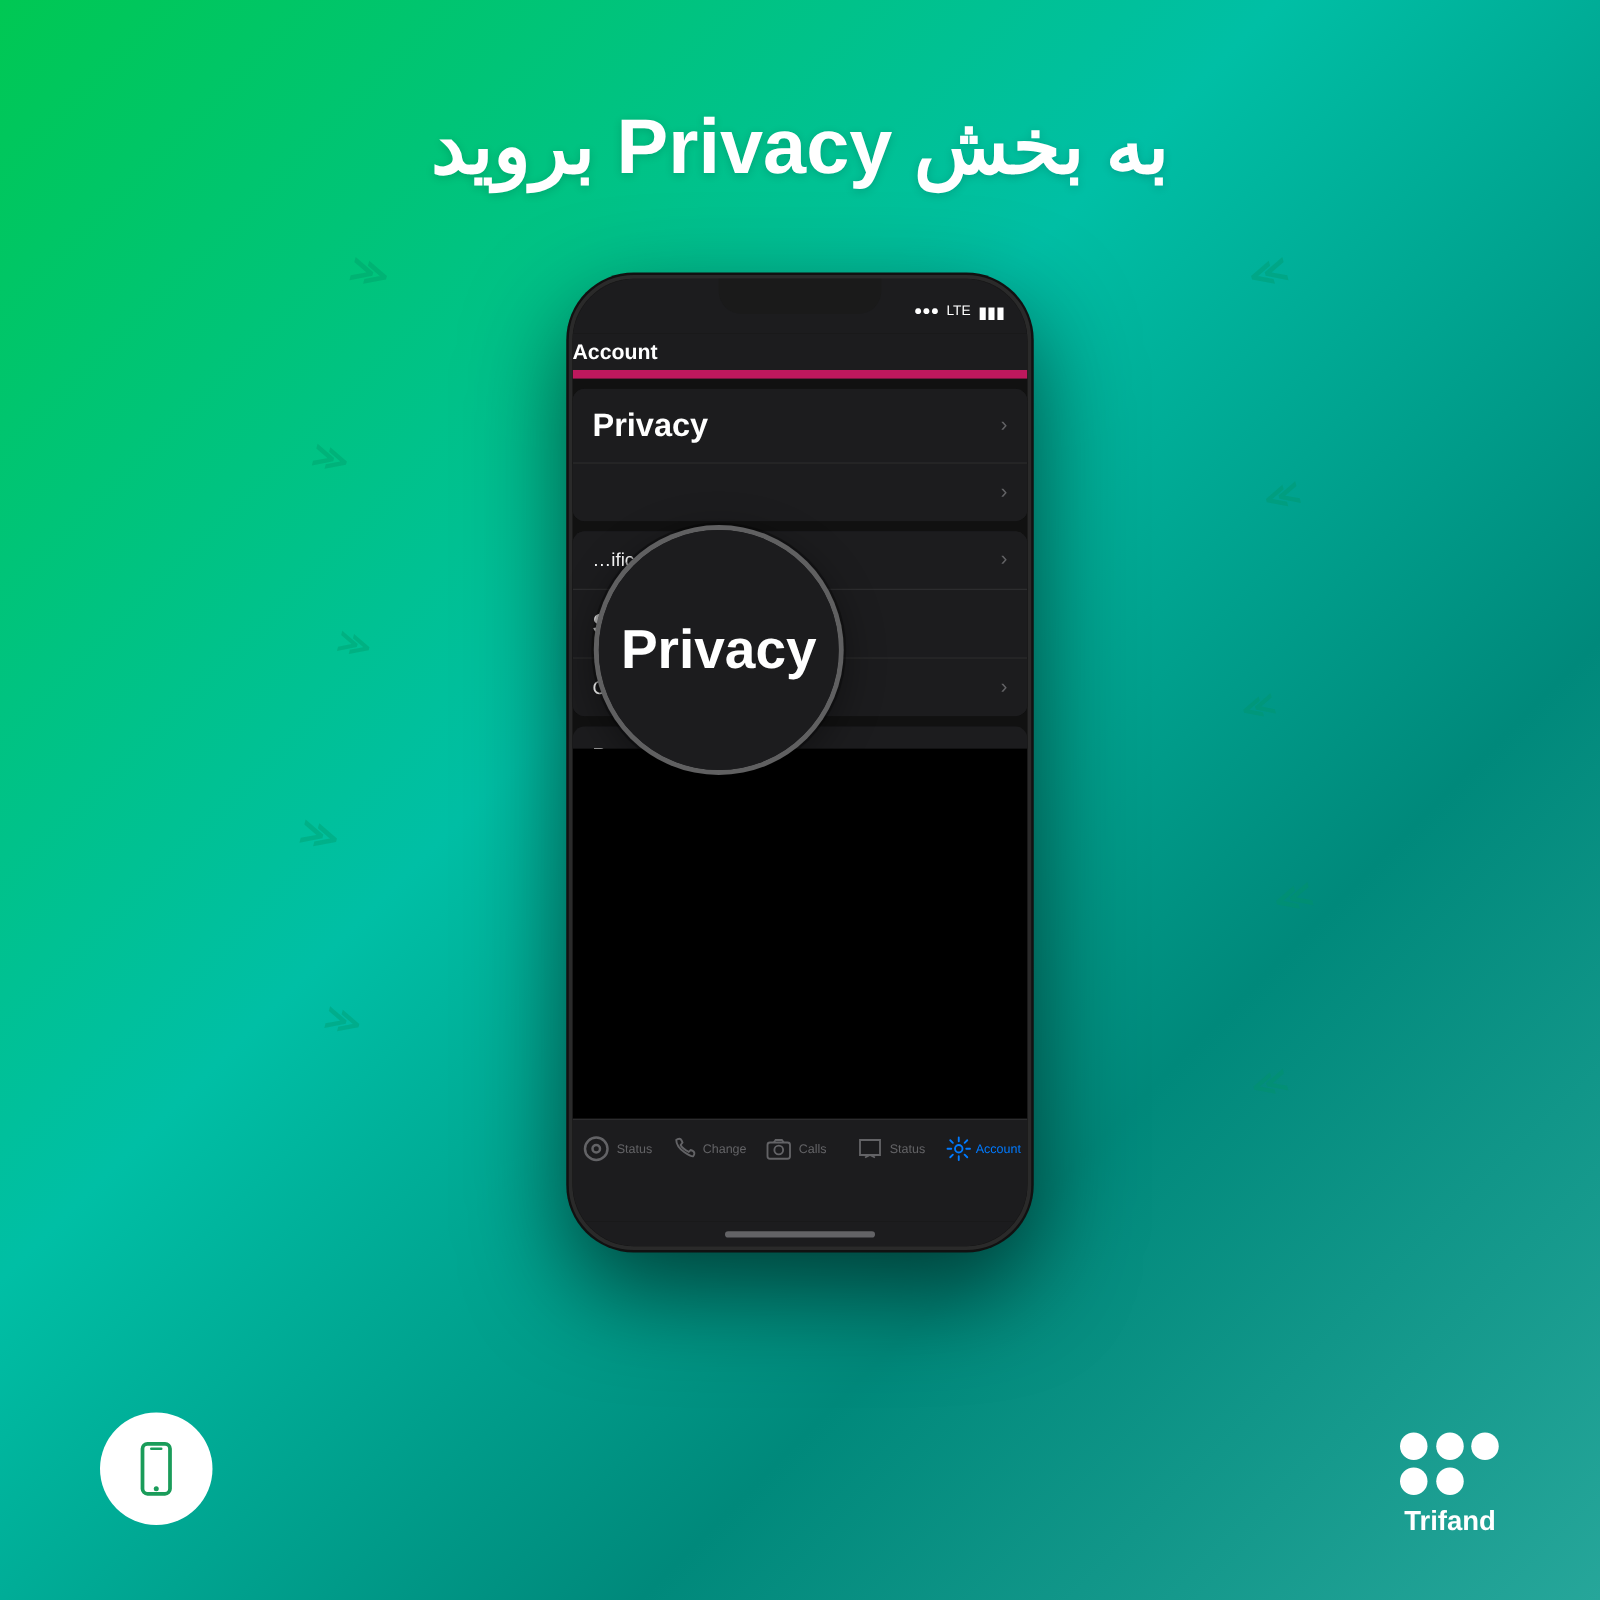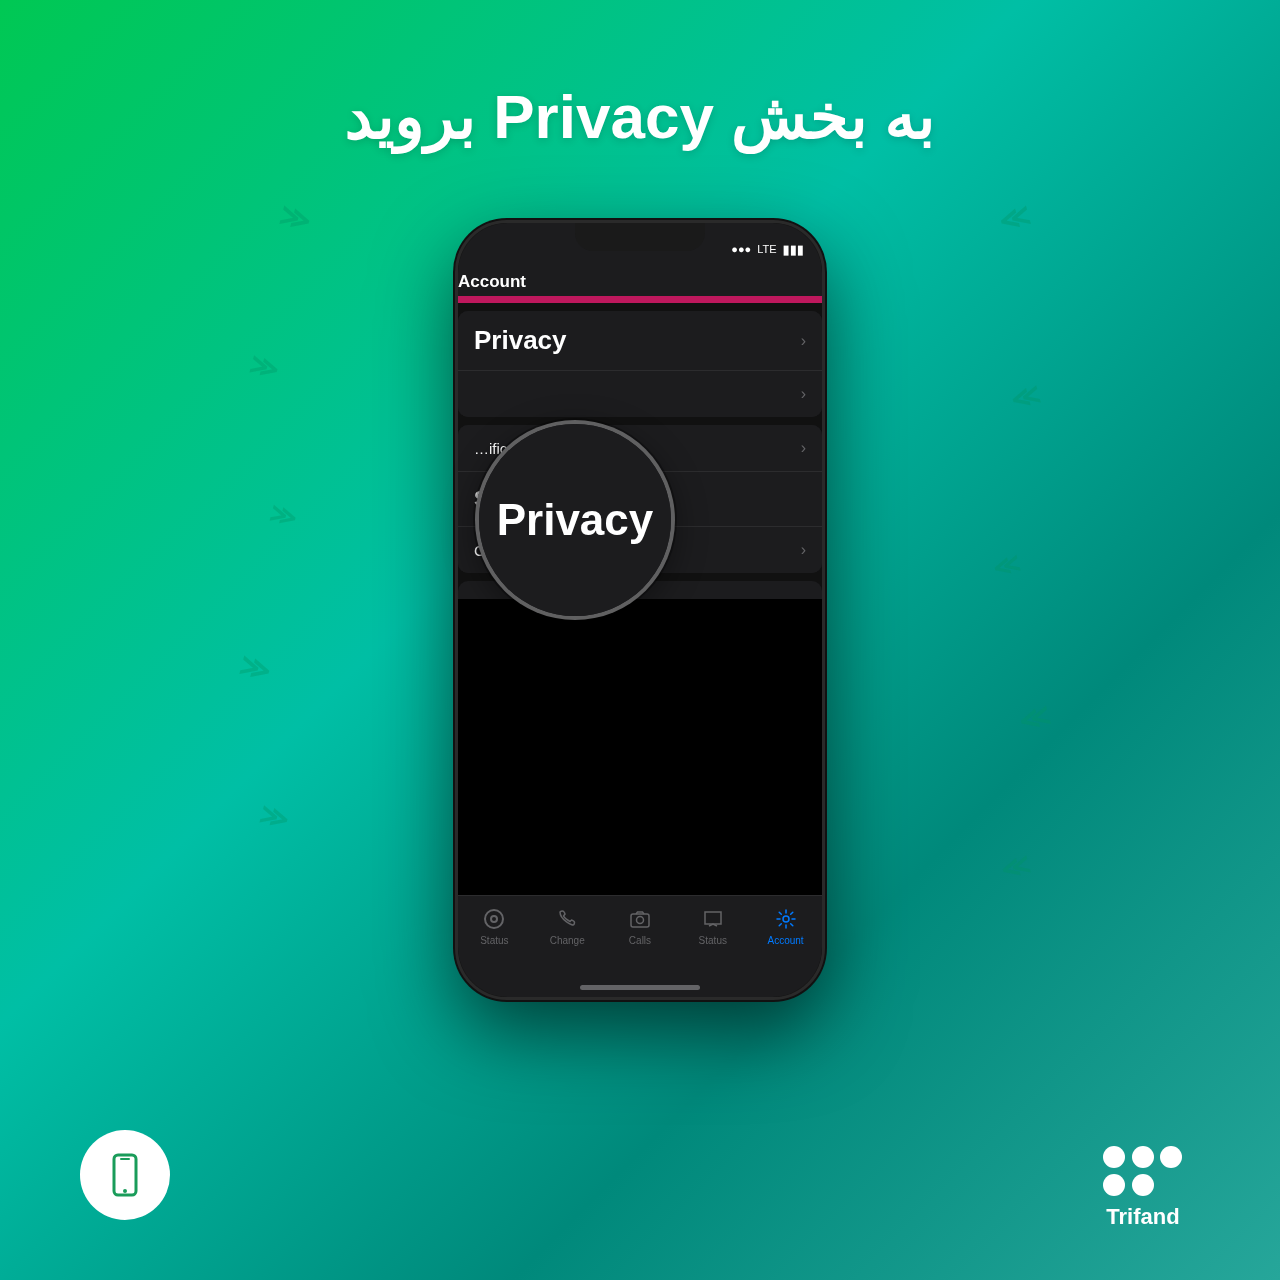--- a/index.html
+++ b/index.html
@@ -230,21 +230,21 @@
       border-top: 1px solid #2c2c2e;
       display: flex;
       align-items: flex-start;
       justify-content: space-around;
       padding: 10px 0 0;
       flex-shrink: 0;
     }
 
     .tab-item {
       display: flex;
-      flex-direction: column;
+      flex-direction: row;
       align-items: center;
       gap: 3px;
       width: 60px;
     }
 
     .tab-icon {
       width: 26px;
       height: 26px;
       display: flex;
       align-items: center;
@@ -326,21 +326,21 @@
       border-radius: 50%;
       background: white;
       display: flex;
       align-items: center;
       justify-content: center;
     }
 
     .bottom-right-logo {
       position: absolute;
       bottom: 50px;
-      right: 97px;
+      right: 80px;
       display: flex;
       flex-direction: column;
       align-items: center;
       gap: 8px;
     }
 
     .trifand-dots {
       display: grid;
       grid-template-columns: repeat(3, 1fr);
       gap: 6px;

